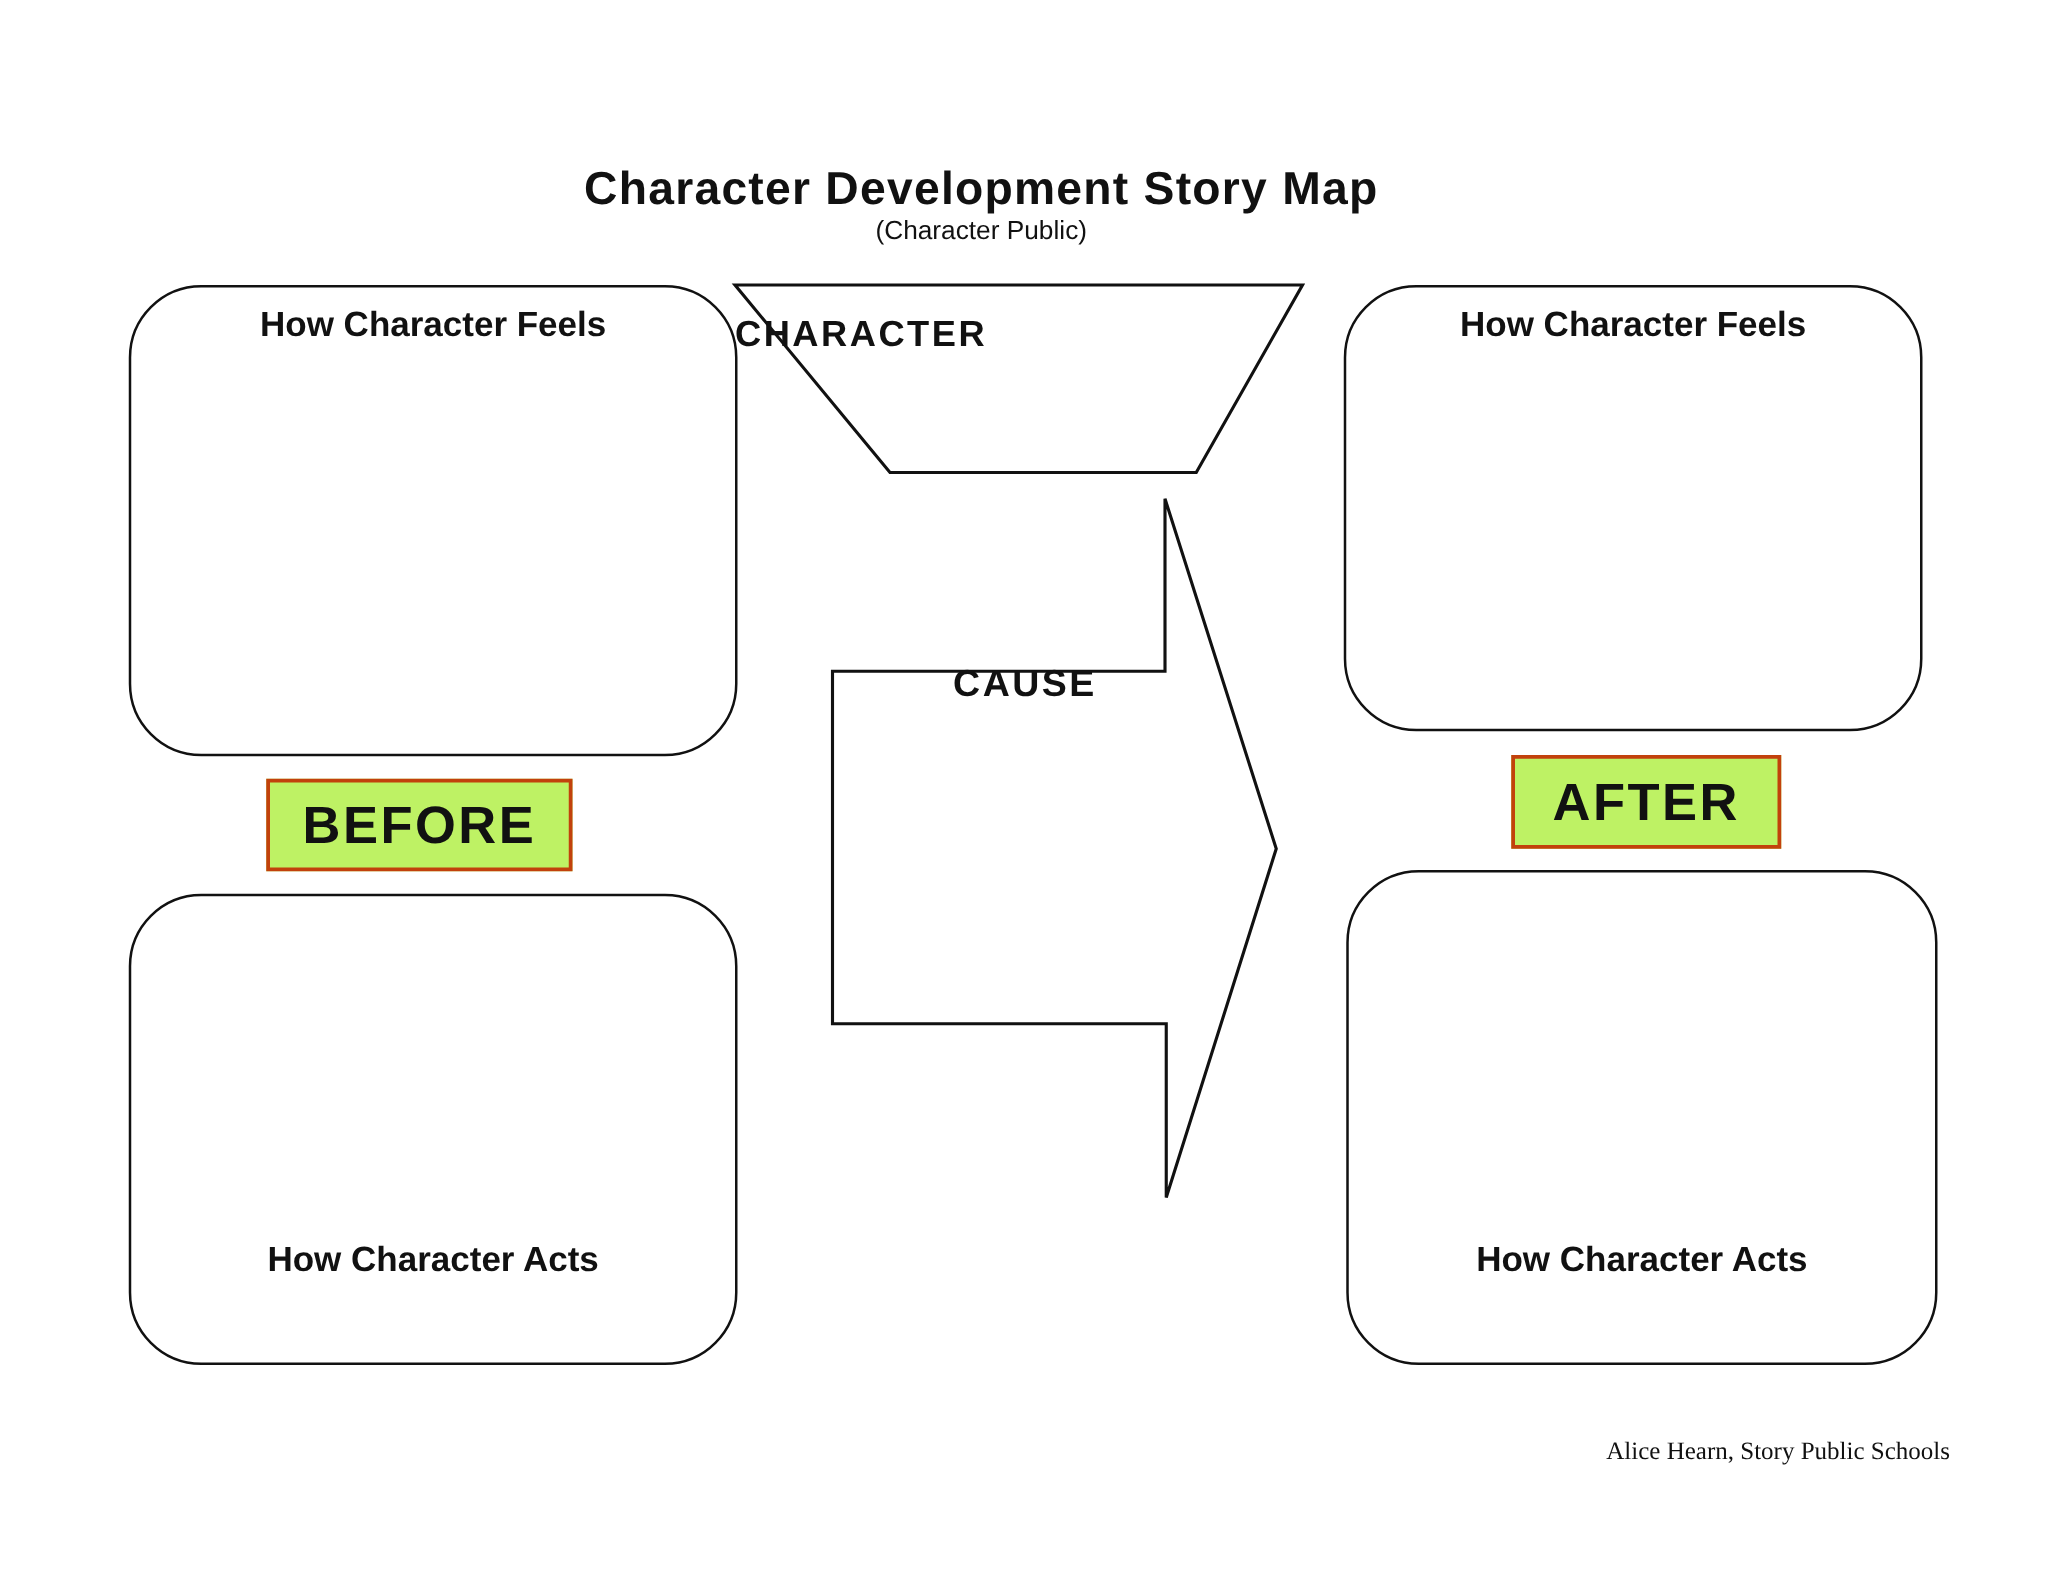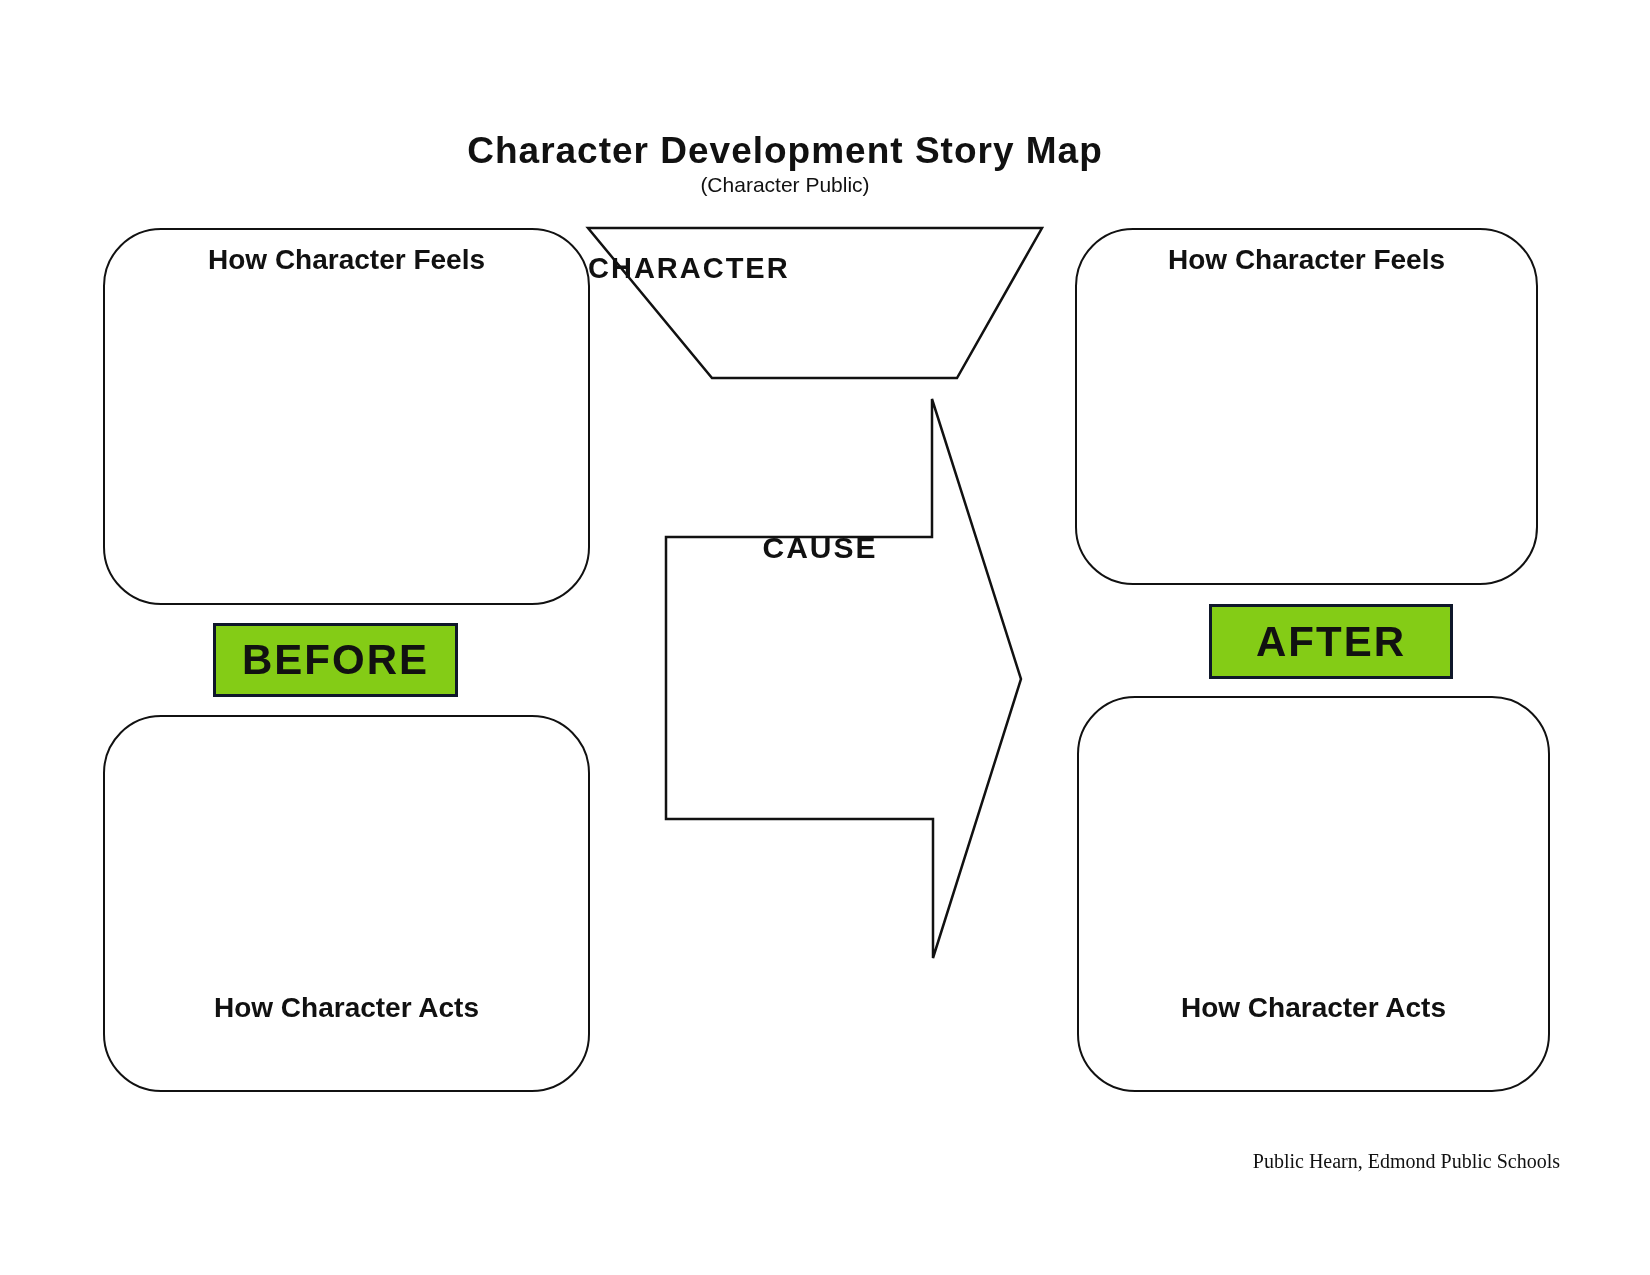--- a/index.html
+++ b/index.html
@@ -68,31 +68,31 @@
   .rbox.label-top    { justify-content: flex-start; padding-top: 14px; }
   .rbox.label-bottom { justify-content: flex-end;  padding-bottom: 66px; }
 
   .box-tl { left: 103px;  top: 228px; width: 487px; height: 377px; }
   .box-tr { left: 1075px; top: 228px; width: 463px; height: 357px; }
   .box-bl { left: 103px;  top: 715px; width: 487px; height: 377px; }
   .box-br { left: 1077px; top: 696px; width: 473px; height: 396px; padding-bottom: 44px; }
 
   .stage-badge {
     box-sizing: border-box;
-    border: 3px solid #0f172a;
-    background: #84cc16;
+    border: 3px solid #c2410c;
+    background: #bef264;
     display: flex;
     align-items: center;
     justify-content: center;
     font-size: 42px;
     font-weight: 600;
     letter-spacing: 2px;
   }
   .badge-before { left: 213px;  top: 623px; width: 245px; height: 74px; }
-  .badge-after  { left: 1209px; top: 604px; width: 244px; height: 75px; }
+  .badge-after  { left: 1209px; top: 604px; width: 216px; height: 75px; }
 
   .cause-block {
     left: 650px; top: 531px; width: 340px;
     text-align: center;
   }
   .cause-title {
     font-size: 30px;
     font-weight: 600;
     letter-spacing: 2px;
     margin-bottom: 6px;
@@ -146,15 +146,15 @@
   </div>
 
   <div class="abs rbox label-bottom box-bl">
     <div class="box-label">How Character Acts</div>
   </div>
 
   <div class="abs rbox label-bottom box-br">
     <div class="box-label">How Character Acts</div>
   </div>
 
-  <div class="abs attribution">Public Hearn, Edmond Public Schools</div>
+  <div class="abs attribution">Alice Hearn, Story Public Schools</div>
 
 </div>
 
 </body></html>

